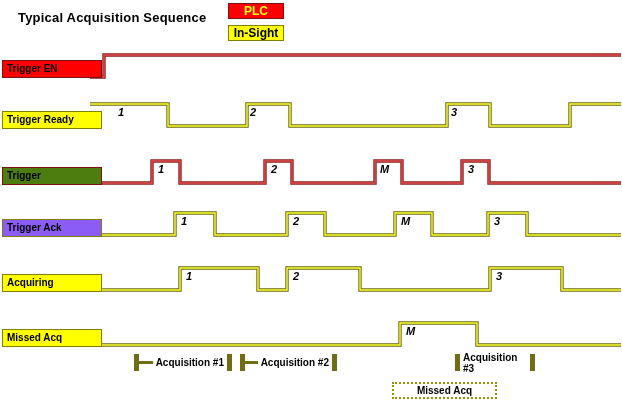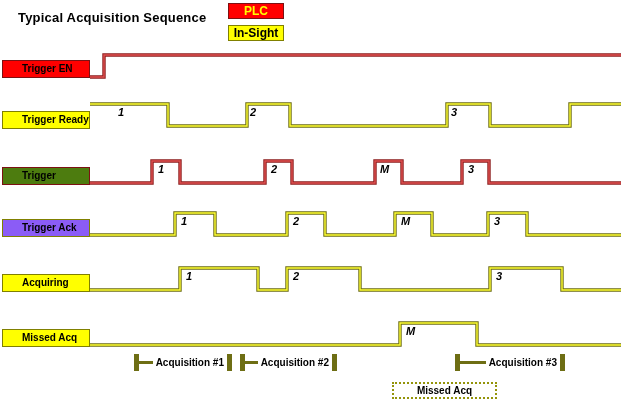--- a/index.html
+++ b/index.html
@@ -24,24 +24,24 @@
   }
   .legend-box {
     width:56px; height:16px;
     border:1px solid #000;
     font-size:12px; font-weight:bold;
     display:flex; align-items:center; justify-content:center;
   }
 
   .sig-label {
     position:absolute; left:2px;
-    width:88px; height:18px;
+    width:100px; height:18px;
     border:1px solid #000;
     font-size:10px; font-weight:bold;
-    line-height:16px; padding-left:19px;
+    line-height:16px; padding-left:4px;
   }
 
   #wave-svg { position:absolute; left:0; top:0; }
 
   .marker {
     position:absolute;
     font-size:11px; font-weight:bold; font-style:italic;
     line-height:12px;
   }
 
@@ -112,18 +112,18 @@
     <div class="sig-label" style="top: 329px; background: rgb(255, 255, 0); border-color: rgb(128, 128, 0);">Missed Acq</div>
     <span class="marker" style="left: 406px; top: 325px;">M</span>
     <div class="bracket" style="left: 134px; width: 98px; top: 354px; border-color: rgb(110, 110, 20);">
       <i class="bracket-line" style="background: rgb(110, 110, 20);"></i>
       <span>Acquisition #1</span>
     </div>
     <div class="bracket" style="left: 240px; width: 97px; top: 354px; border-color: rgb(110, 110, 20);">
       <i class="bracket-line" style="background: rgb(110, 110, 20);"></i>
       <span>Acquisition #2</span>
     </div>
-    <div class="bracket" style="left: 455px; width: 110px; top: 354px; border-color: rgb(110, 110, 20);">
+    <div class="bracket" style="left: 455px; width: 80px; top: 354px; border-color: rgb(110, 110, 20);">
       <i class="bracket-line" style="background: rgb(110, 110, 20);"></i>
       <span>Acquisition #3</span>
     </div>
     <div class="missed-bracket" style="left: 392px; width: 105px; top: 382px; border-color: rgb(148, 148, 10);">Missed Acq</div>
   </div>
 
 </body></html>

